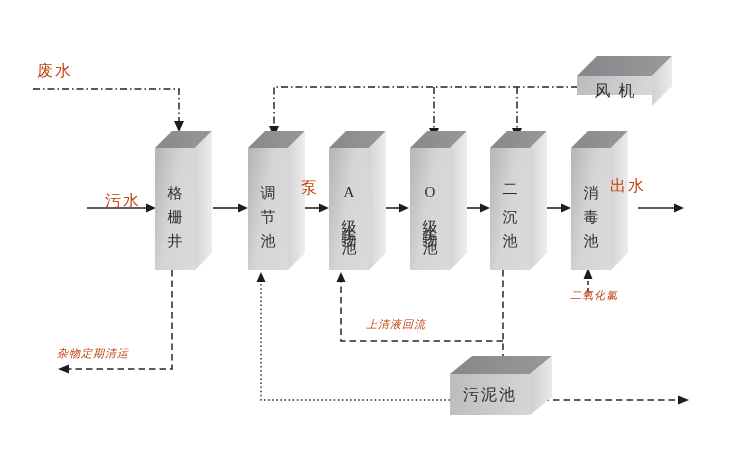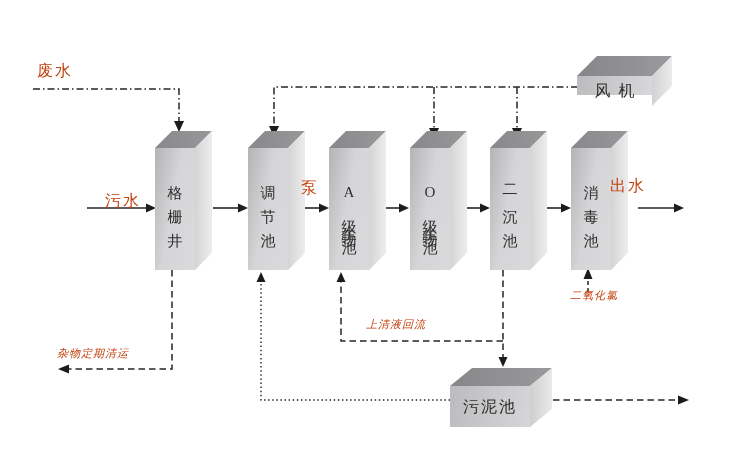--- a/index.html
+++ b/index.html
@@ -29,21 +29,21 @@
     background:linear-gradient(90deg,#86868a,#9a9a9d);
     clip-path:polygon(0% 100%,21% 0%,100% 0%,79% 100%);}
   .b-side{position:absolute;left:75px;top:0;width:20px;height:50px;
     background:linear-gradient(90deg,#d2d2d4,#ebebec);
     clip-path:polygon(0% 40%,100% 0%,100% 60%,0% 100%);}
   .b-front{position:absolute;left:0;top:20px;width:75px;height:19px;
     background:linear-gradient(100deg,#bcbcbe,#d8d8da);
     line-height:30px;text-align:center;font-size:16px;letter-spacing:8px;
     text-indent:8px;color:#2e2e2e;}
   
-  .sludge{position:absolute;left:450px;top:368px;width:118px;height:59px;}
+  .sludge{position:absolute;left:450px;top:356px;width:118px;height:59px;}
   .s-top{position:absolute;left:0;top:0;width:102px;height:18px;
     background:linear-gradient(90deg,#87878a,#99999c);
     clip-path:polygon(0% 100%,21.6% 0%,100% 0%,78.4% 100%);}
   .s-side{position:absolute;left:80px;top:0;width:22px;height:59px;
     background:linear-gradient(90deg,#cfcfd1,#e9e9ea);
     clip-path:polygon(0% 30.5%,100% 0%,100% 69.5%,0% 100%);}
   .s-front{position:absolute;left:0;top:18px;width:80px;height:41px;
     background:linear-gradient(100deg,#bcbcbe,#d6d6d8);
     line-height:41px;text-align:center;font-size:16px;letter-spacing:2px;color:#2e2e2e;}
   svg{position:absolute;left:0;top:0;}

